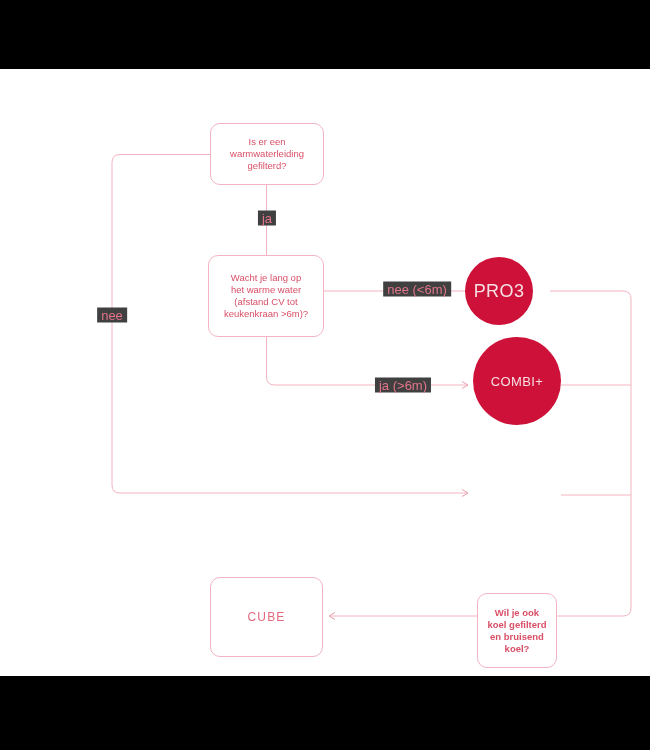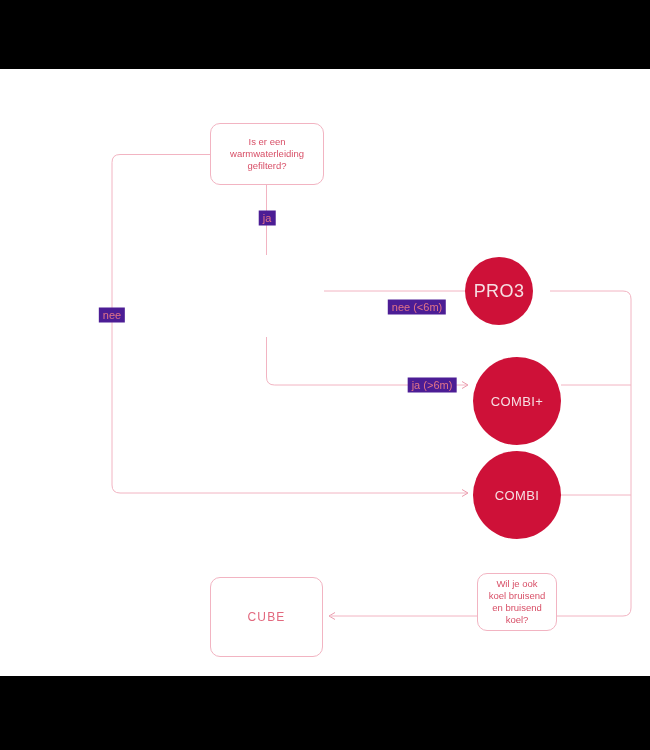--- a/index.html
+++ b/index.html
@@ -17,42 +17,42 @@
   svg.connectors path.arrow{stroke:#eb9dae;}
 
   .qbox{
     position:absolute;border:1px solid #f2b4c2;border-radius:10px;background:#ffffff;
     display:flex;flex-direction:column;align-items:center;justify-content:center;
     color:#d84f67;font-size:9.5px;line-height:12px;text-align:center;
     box-sizing:border-box;
   }
   #q1{left:210px;top:54px;width:114px;height:62px;}
   #q2{left:208px;top:186px;width:116px;height:82px;}
-  #q3{left:477px;top:504px;width:80px;height:58px;}
+  #q3{left:477px;top:524px;width:80px;height:75px;font-weight:bold;}
   #cube{left:210px;top:508px;width:113px;height:80px;
     color:#e2687e;font-size:12px;letter-spacing:1.2px;line-height:14px;}
 
   .circle{
     position:absolute;border-radius:50%;background:#ce1138;
     display:flex;align-items:center;justify-content:center;
     color:#f6dfe3;font-size:13px;letter-spacing:0.4px;
   }
   #pro3{left:465px;top:188px;width:68px;height:68px;font-size:18px;}
-  #combiplus{left:473px;top:288px;width:88px;height:88px;}
+  #combiplus{left:473px;top:268px;width:88px;height:88px;}
   #combi{left:473px;top:382px;width:88px;height:88px;}
 
   .edge-label{
     position:absolute;transform:translate(-50%,-50%);
-    background:#4c1d95;color:#e27488;font-size:11px;line-height:11px;
+    background:#404040;color:#e27488;font-size:13px;line-height:11px;
     padding:2px 4px;white-space:nowrap;
   }
   #lbl-ja{left:267px;top:149px;}
   #lbl-nee{left:112px;top:246px;text-align:right;}
-  #lbl-nee6m{left:417px;top:238px;}
-  #lbl-ja6m{left:432px;top:316px;}
+  #lbl-nee6m{left:417px;top:220px;}
+  #lbl-ja6m{left:403px;top:316px;}
 </style>
 </head>
 <body>
 
 <div class="screen">
 
   <div class="letterbox top"></div>
 
   <div class="canvas">
 
@@ -78,31 +78,36 @@
       <path d="M477 547 H331"></path>
       <path class="arrow" d="M335 543.5 L329 547 L335 550.5"></path>
     </svg>
 
     <div class="qbox" id="q1">
       <div>Is er een</div>
       <div>warmwaterleiding</div>
       <div>gefilterd?</div>
     </div>
 
+    <div class="qbox" id="q2">
+      <div>Wacht je lang op</div>
+      <div>het warme water</div>
+      <div>(afstand CV tot</div>
+      <div>keukenkraan &gt;6m)?</div>
+    </div>
 
     <div class="qbox" id="q3">
       <div>Wil je ook</div>
-      <div>koel bruisend</div>
+      <div>koel gefilterd</div>
       <div>en bruisend</div>
       <div>koel?</div>
     </div>
 
     <div class="circle" id="pro3">PRO3</div>
     <div class="circle" id="combiplus">COMBI+</div>
-    <div class="circle" id="combi">COMBI</div>
 
     <div class="qbox" id="cube">CUBE</div>
 
     <div class="edge-label" id="lbl-ja">ja</div>
     <div class="edge-label" id="lbl-nee">nee</div>
     <div class="edge-label" id="lbl-nee6m">nee (&lt;6m)</div>
     <div class="edge-label" id="lbl-ja6m">ja (&gt;6m)</div>
 
   </div>
 

